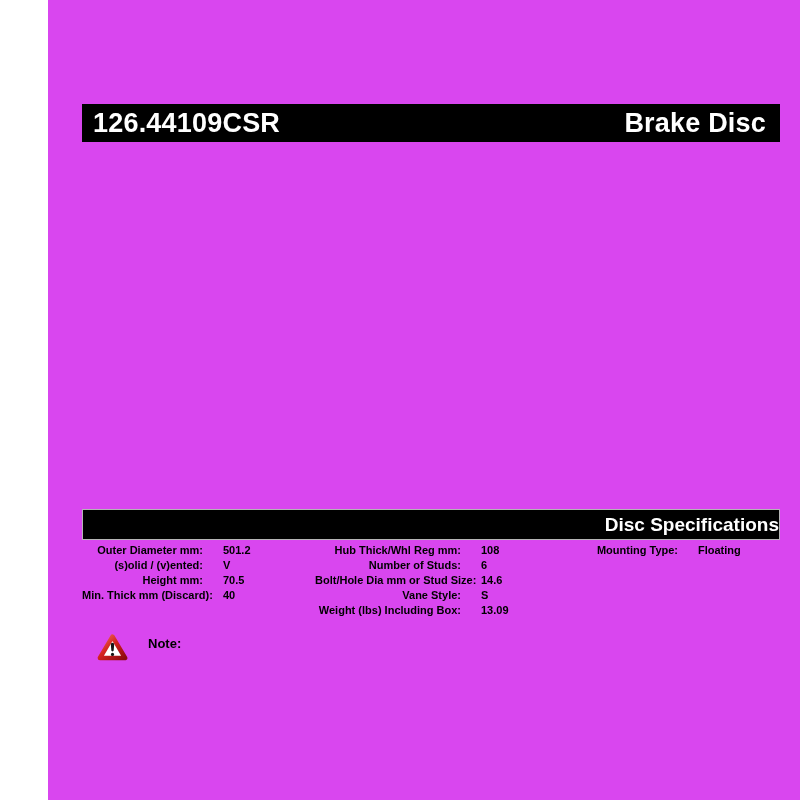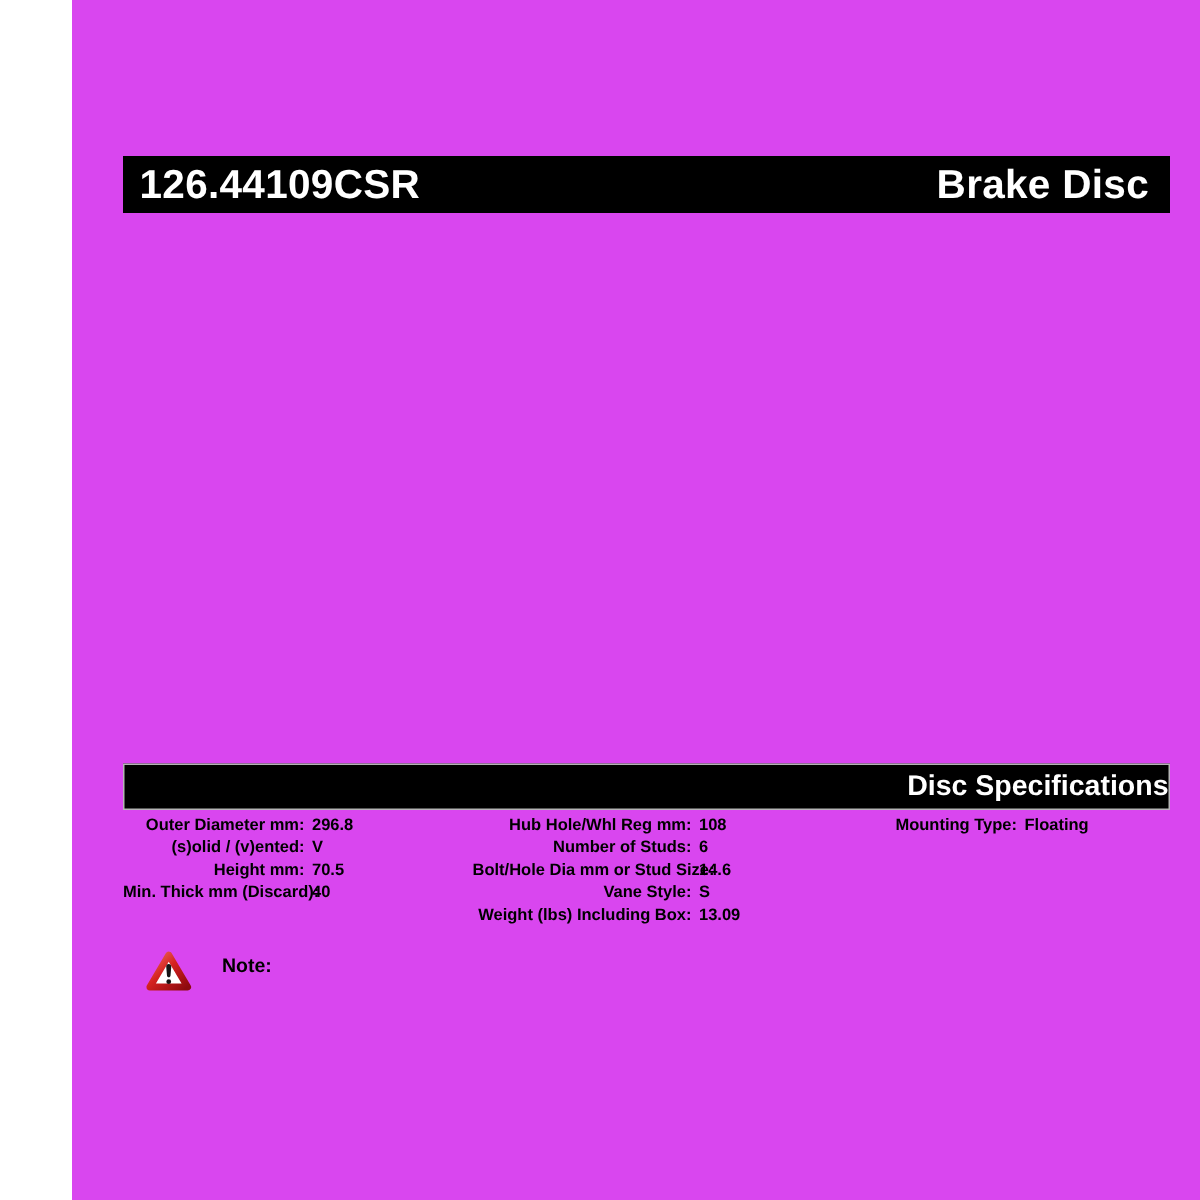--- a/index.html
+++ b/index.html
@@ -18,21 +18,21 @@
   .section-bar {
     position:absolute; left:34px; top:509px; width:698px; height:31px;
     background:#000000; color:#ffffff; box-sizing:border-box;
     border:1px solid #b5b5b5;
     text-align:right; font-size:19px; line-height:29px;
   }
   .spec-col { position:absolute; top:543px; }
   .spec-col.c0 { left:34px;  width:233px; }
   .spec-col.c1 { left:267px; width:233px; }
   .spec-col.c2 { left:500px; width:232px; }
-  .spec-row { display:flex; height:15px; line-height:15px; font-size:11px; white-space:nowrap; }
+  .spec-row { display:flex; height:15px; line-height:15px; font-size:11px; white-space:nowrap;gap:15px; }
   .spec-label { text-align:right; flex:0 0 auto; }
   .c0 .spec-label { width:121px; }
   .c1 .spec-label { width:146px; }
   .c2 .spec-label { width:130px; }
   .spec-value { margin-left:5px; }
   .warning-icon { position:absolute; left:49px; top:633px; width:31px; height:29px; }
   .note-label { position:absolute; left:100px; top:636px; font-size:13px; line-height:15px; }
 </style>
 </head>
 <body>
@@ -44,39 +44,39 @@
     <span>Brake Disc</span>
   </div>
 
   <div class="section-bar">
     <span>Disc Specifications</span>
   </div>
 
   <div class="spec-col c0">
     <div class="spec-row">
       <span class="spec-label">Outer Diameter mm:</span>
-      <span class="spec-value">296.8</span>
+      <span class="spec-value">501.2</span>
     </div>
     <div class="spec-row">
       <span class="spec-label">(s)olid / (v)ented:</span>
       <span class="spec-value">V</span>
     </div>
     <div class="spec-row">
       <span class="spec-label">Height mm:</span>
       <span class="spec-value">70.5</span>
     </div>
     <div class="spec-row">
       <span class="spec-label">Min. Thick mm (Discard):</span>
       <span class="spec-value">40</span>
     </div>
   </div>
 
   <div class="spec-col c1">
     <div class="spec-row">
-      <span class="spec-label">Hub Hole/Whl Reg mm:</span>
+      <span class="spec-label">Hub Thick/Whl Reg mm:</span>
       <span class="spec-value">108</span>
     </div>
     <div class="spec-row">
       <span class="spec-label">Number of Studs:</span>
       <span class="spec-value">6</span>
     </div>
     <div class="spec-row">
       <span class="spec-label">Bolt/Hole Dia mm or Stud Size:</span>
       <span class="spec-value">14.6</span>
     </div>

